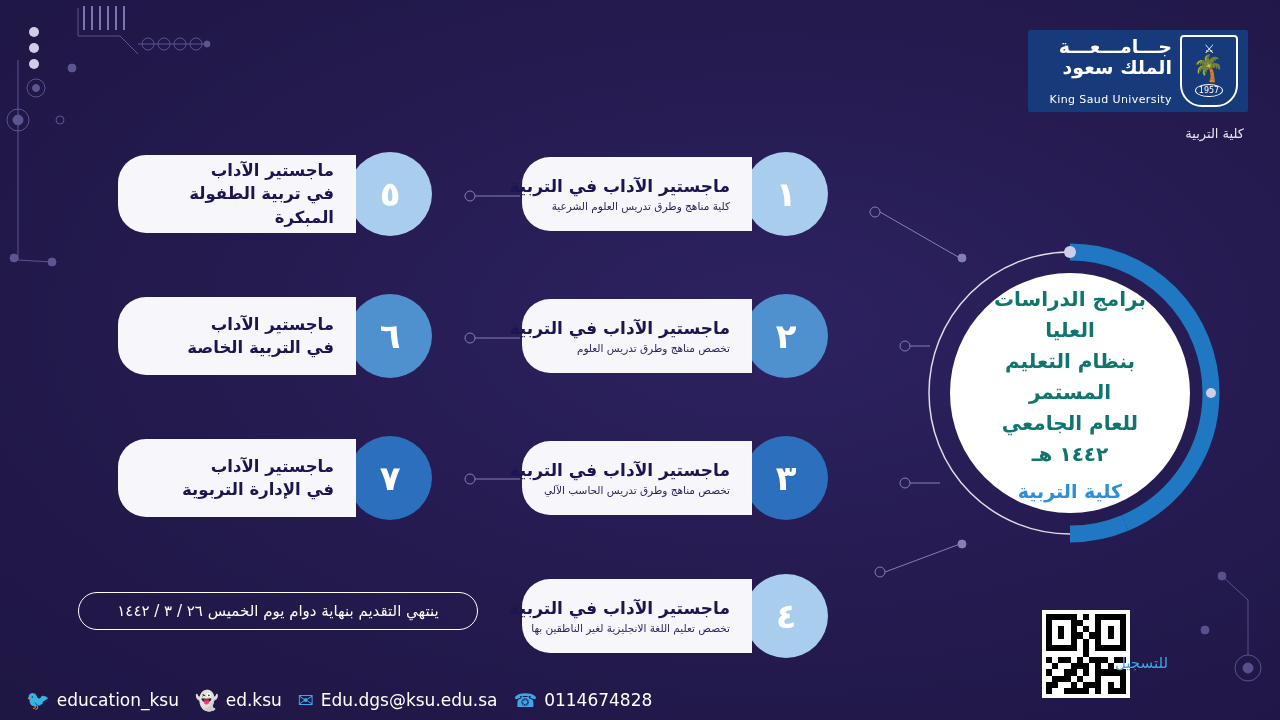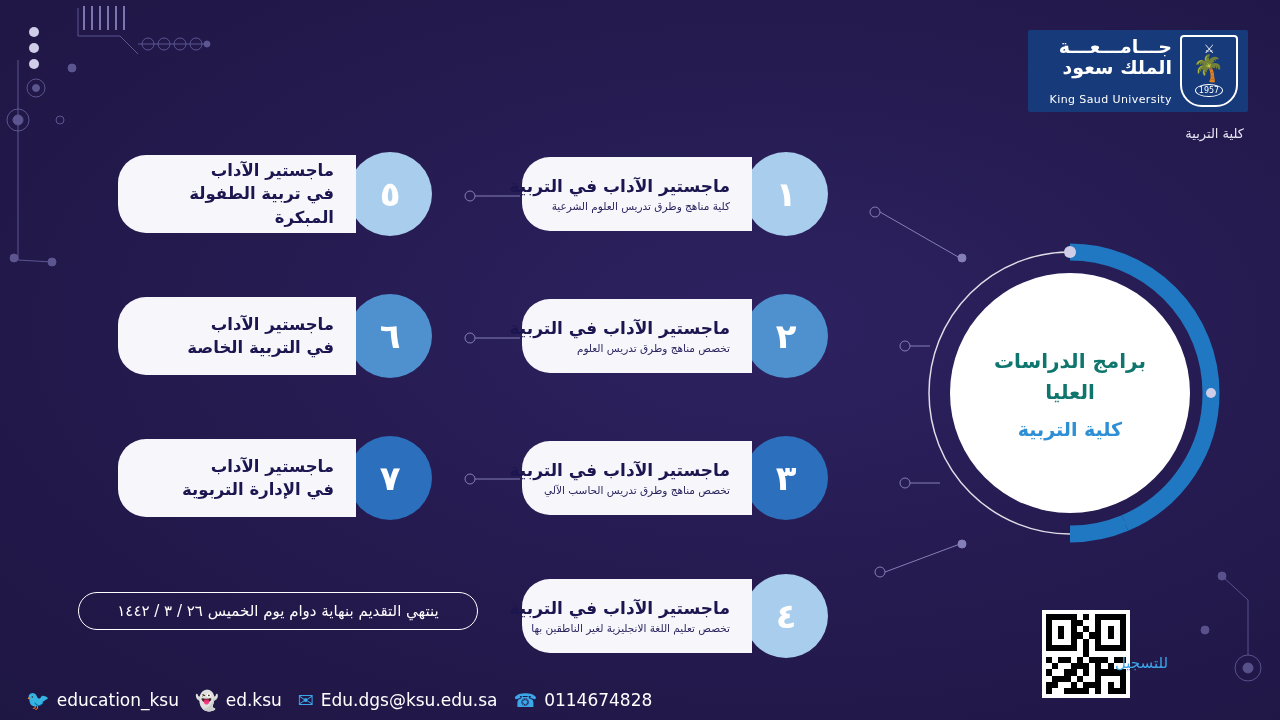--- a/index.html
+++ b/index.html
@@ -356,20 +356,22 @@
     <svg class="ring-svg" width="300" height="300">
       <circle cx="150" cy="150" r="141" fill="none" stroke="#ffffff" stroke-width="1.5" opacity="0.85"></circle>
       <path d="M150 9 A141 141 0 0 1 291 150" fill="none" stroke="#1f78c1" stroke-width="17" stroke-linecap="butt"></path>
       <path d="M291 150 A141 141 0 0 1 205 280" fill="none" stroke="#1f78c1" stroke-width="17"></path>
       <path d="M205 280 A141 141 0 0 1 150 291" fill="none" stroke="#1f78c1" stroke-width="17"></path>
       <circle cx="150" cy="9" r="6" fill="#cfcde8"></circle>
       <circle cx="291" cy="150" r="5" fill="#cfcde8"></circle>
     </svg>
     <div class="center-disc">
       <div class="center-title">برامج الدراسات العليا</div>
+      <div class="center-title">بنظام التعليم المستمر</div>
+      <div class="center-title">للعام الجامعي ١٤٤٢ هـ</div>
       <div class="center-sub">كلية التربية</div>
     </div>
   </div>
 
   <div class="node" style="right:452px; top:152px;">
     <div class="bubble bubble-lg" style="background:#a9cdec">١</div>
     <div class="pill" style="width:230px; margin-right:-8px;">
       <div class="pill-title">ماجستير الآداب في التربية</div>
       <div class="pill-sub">كلية مناهج وطرق تدريس العلوم الشرعية</div>
     </div>

